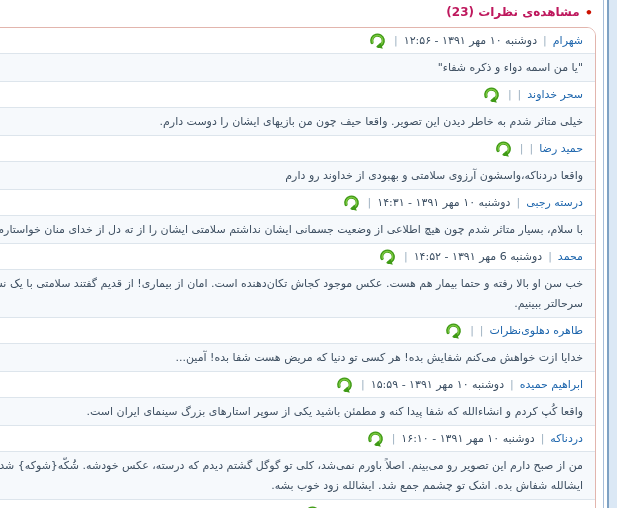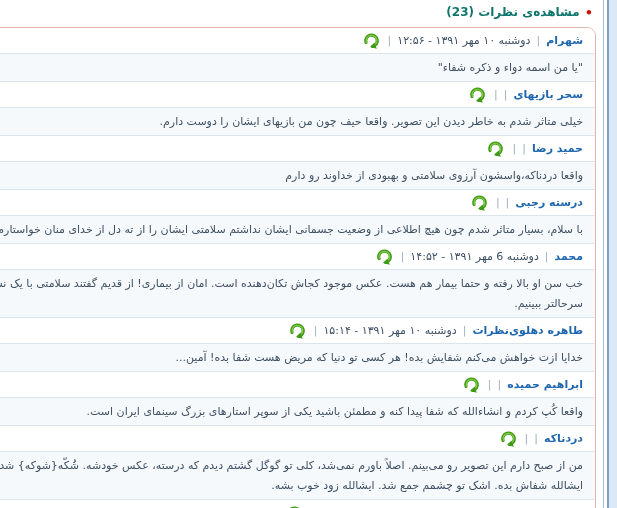--- a/index.html
+++ b/index.html
@@ -16,42 +16,42 @@
   .edge-strip   { position:absolute; top:0; bottom:0; right:0;  width:8px;  background:#dbe8f5; }
   .edge-line-a  { position:absolute; top:0; bottom:0; right:8px;  width:2px; background:#7fa2c4; }
   .edge-line-b  { position:absolute; top:0; bottom:0; right:13px; width:1px; background:#a7bed9; }
 
   .comments-header {
     position:absolute; top:5px; right:24px;
     display:flex; align-items:center; gap:5px;
     font-weight:bold; font-size:12px;
   }
   .comments-header .bullet { color:#cc1100; font-size:13px; line-height:1; }
-  .comments-header .title  { color:#0f766e;text-align:right; }
+  .comments-header .title  { color:#be185d;text-align:right; }
 
   .comments-box {
     position:absolute; top:27px; right:21px; left:-48px;
     background:#ffffff;
     border:1px solid #e2b5ad;
     border-radius:9px;
     overflow:hidden;
   }
   .row { border-bottom:1px solid #dde5ec; }
   .row:last-child { border-bottom:none; }
 
   .meta-row {
     height:26px;
     background:#ffffff;
     display:flex; align-items:center;
     padding:0 12px;
     gap:6px;
     white-space:nowrap;
   }
   .meta-row .name {
-    color:#1e66ad; font-weight:bold; text-decoration:none; cursor:pointer;
+    color:#1e66ad; font-weight:normal; text-decoration:none; cursor:pointer;
   }
   .meta-row .pipe { color:#9db0c1; }
   .meta-row .date { color:#3c4f63; }
   .reply-icon { display:inline-flex; align-items:center; cursor:pointer; margin-right:2px; }
 
   .text-row {
     min-height:26px;
     background:#f6f9fc;
     padding:4px 12px 3px 12px;
     line-height:20px;
@@ -81,21 +81,21 @@
       <svg width="17" height="17" viewBox="0 0 18 18" aria-hidden="true">
         <path d="M3.2 11.2 A 6.1 6.1 0 1 1 10.2 15.3" fill="none" stroke="#3f9a16" stroke-width="3.4" stroke-linecap="round"></path>
         <path d="M3.6 10.9 A 5.6 5.6 0 1 1 10 14.7" fill="none" stroke="#7cc83f" stroke-width="1.4" stroke-linecap="round"></path>
         <path d="M12.2 11.2 L14.6 17.8 L7.4 16.0 Z" fill="#3f9a16"></path>
       </svg>
     </span>
   </div>
   <div class="row text-row">"یا من اسمه دواء و ذکره شفاء"</div>
 
   <div class="row meta-row">
-    <a class="name">سحر بازیهای</a>
+    <a class="name">سحر خداوند</a>
     <span class="pipe">|</span>
     <span class="pipe">|</span>
     <span class="reply-icon">
       <svg width="17" height="17" viewBox="0 0 18 18" aria-hidden="true">
         <path d="M3.2 11.2 A 6.1 6.1 0 1 1 10.2 15.3" fill="none" stroke="#3f9a16" stroke-width="3.4" stroke-linecap="round"></path>
         <path d="M3.6 10.9 A 5.6 5.6 0 1 1 10 14.7" fill="none" stroke="#7cc83f" stroke-width="1.4" stroke-linecap="round"></path>
         <path d="M12.2 11.2 L14.6 17.8 L7.4 16.0 Z" fill="#3f9a16"></path>
       </svg>
     </span>
   </div>
@@ -111,20 +111,21 @@
         <path d="M3.6 10.9 A 5.6 5.6 0 1 1 10 14.7" fill="none" stroke="#7cc83f" stroke-width="1.4" stroke-linecap="round"></path>
         <path d="M12.2 11.2 L14.6 17.8 L7.4 16.0 Z" fill="#3f9a16"></path>
       </svg>
     </span>
   </div>
   <div class="row text-row">واقعا دردناکه،واسشون آرزوی سلامتی و بهبودی از خداوند رو دارم</div>
 
   <div class="row meta-row">
     <a class="name">درسته رجبی</a>
     <span class="pipe">|</span>
+    <span class="date">دوشنبه ۱۰ مهر ۱۳۹۱ - ۱۴:۳۱</span>
     <span class="pipe">|</span>
     <span class="reply-icon">
       <svg width="17" height="17" viewBox="0 0 18 18" aria-hidden="true">
         <path d="M3.2 11.2 A 6.1 6.1 0 1 1 10.2 15.3" fill="none" stroke="#3f9a16" stroke-width="3.4" stroke-linecap="round"></path>
         <path d="M3.6 10.9 A 5.6 5.6 0 1 1 10 14.7" fill="none" stroke="#7cc83f" stroke-width="1.4" stroke-linecap="round"></path>
         <path d="M12.2 11.2 L14.6 17.8 L7.4 16.0 Z" fill="#3f9a16"></path>
       </svg>
     </span>
   </div>
   <div class="row text-row">با سلام، بسیار متاثر شدم چون هیچ اطلاعی از وضعیت جسمانی ایشان نداشتم سلامتی ایشان را از ته دل از خدای منان خواستارم.</div>
@@ -140,49 +141,50 @@
         <path d="M3.6 10.9 A 5.6 5.6 0 1 1 10 14.7" fill="none" stroke="#7cc83f" stroke-width="1.4" stroke-linecap="round"></path>
         <path d="M12.2 11.2 L14.6 17.8 L7.4 16.0 Z" fill="#3f9a16"></path>
       </svg>
     </span>
   </div>
   <div class="row text-row">خب سن او بالا رفته و حتما بیمار هم هست. عکس موجود کجاش تکان‌دهنده است. امان از بیماری! از قدیم گفتند سلامتی با یک نسیم را سرحالتر ببینیم.</div>
 
   <div class="row meta-row">
     <a class="name">طاهره دهلوی‌نظرات</a>
     <span class="pipe">|</span>
-    <span class="date">دوشنبه ۱۰ مهر ۱۳۹۱ - ۱۵:۱۴</span>
     <span class="pipe">|</span>
     <span class="reply-icon">
       <svg width="17" height="17" viewBox="0 0 18 18" aria-hidden="true">
         <path d="M3.2 11.2 A 6.1 6.1 0 1 1 10.2 15.3" fill="none" stroke="#3f9a16" stroke-width="3.4" stroke-linecap="round"></path>
         <path d="M3.6 10.9 A 5.6 5.6 0 1 1 10 14.7" fill="none" stroke="#7cc83f" stroke-width="1.4" stroke-linecap="round"></path>
         <path d="M12.2 11.2 L14.6 17.8 L7.4 16.0 Z" fill="#3f9a16"></path>
       </svg>
     </span>
   </div>
   <div class="row text-row">خدایا ازت خواهش می‌کنم شفایش بده! هر کسی تو دنیا که مریض هست شفا بده! آمین...</div>
 
   <div class="row meta-row">
     <a class="name">ابراهیم حمیده</a>
     <span class="pipe">|</span>
+    <span class="date">دوشنبه ۱۰ مهر ۱۳۹۱ - ۱۵:۵۹</span>
     <span class="pipe">|</span>
     <span class="reply-icon">
       <svg width="17" height="17" viewBox="0 0 18 18" aria-hidden="true">
         <path d="M3.2 11.2 A 6.1 6.1 0 1 1 10.2 15.3" fill="none" stroke="#3f9a16" stroke-width="3.4" stroke-linecap="round"></path>
         <path d="M3.6 10.9 A 5.6 5.6 0 1 1 10 14.7" fill="none" stroke="#7cc83f" stroke-width="1.4" stroke-linecap="round"></path>
         <path d="M12.2 11.2 L14.6 17.8 L7.4 16.0 Z" fill="#3f9a16"></path>
       </svg>
     </span>
   </div>
   <div class="row text-row">واقعا کُپ کردم و انشاءالله که شفا پیدا کنه و مطمئن باشید یکی از سوپر استارهای بزرگ سینمای ایران است.</div>
 
   <div class="row meta-row">
     <a class="name">دردناکه</a>
     <span class="pipe">|</span>
+    <span class="date">دوشنبه ۱۰ مهر ۱۳۹۱ - ۱۶:۱۰</span>
     <span class="pipe">|</span>
     <span class="reply-icon">
       <svg width="17" height="17" viewBox="0 0 18 18" aria-hidden="true">
         <path d="M3.2 11.2 A 6.1 6.1 0 1 1 10.2 15.3" fill="none" stroke="#3f9a16" stroke-width="3.4" stroke-linecap="round"></path>
         <path d="M3.6 10.9 A 5.6 5.6 0 1 1 10 14.7" fill="none" stroke="#7cc83f" stroke-width="1.4" stroke-linecap="round"></path>
         <path d="M12.2 11.2 L14.6 17.8 L7.4 16.0 Z" fill="#3f9a16"></path>
       </svg>
     </span>
   </div>
   <div class="row text-row">من از صبح دارم این تصویر رو می‌بینم. اصلاً باورم نمی‌شد، کلی تو گوگل گشتم دیدم که درسته، عکس خودشه. شُکّه{شوکه} شدم، ایشالله شفاش بده. اشک تو چشمم جمع شد. ایشالله زود خوب بشه.</div>

